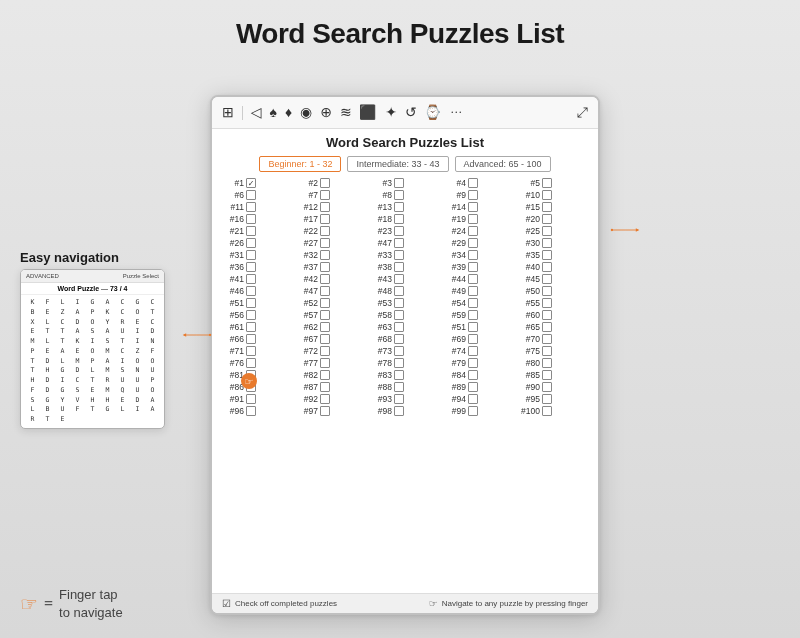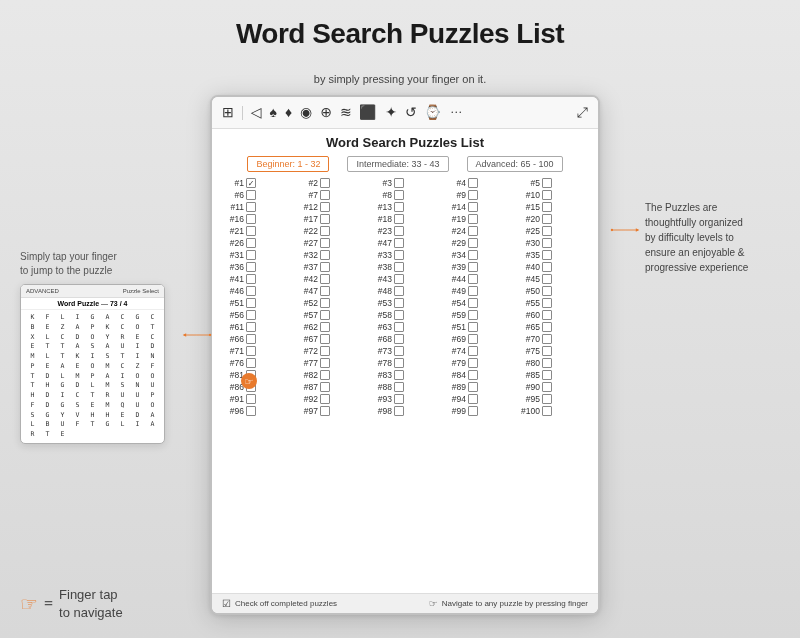--- a/index.html
+++ b/index.html
@@ -94,21 +94,21 @@
       font-weight: bold;
       color: #222;
       margin-bottom: 6px;
       font-family: Arial, sans-serif;
     }
 
     
     .difficulty-tabs {
       display: flex;
       justify-content: center;
-      gap: 18px;
+      gap: 6px;
       margin-bottom: 6px;
     }
     .diff-tab {
       font-size: 9px;
       padding: 2px 8px;
       border-radius: 2px;
       font-family: Arial, sans-serif;
       color: #555;
     }
     .diff-tab.beginner {
@@ -349,21 +349,20 @@
   </style>
 </head>
 <body>
 
 <div class="bg"></div>
 
 <div class="header">
   <h1>Word Search Puzzles List</h1>
   <p>
     <br>
-    <span>by simply pressing your finger on it.</span>
   </p>
 </div>
 
 <div class="device">
 
   <div class="toolbar">
     <span class="toolbar-icon">⊞</span>
     <span class="toolbar-sep"></span>
     <span class="toolbar-icon">◁</span>
     <span class="toolbar-icon">♠</span>
@@ -798,21 +797,21 @@
       <span>Check off completed puzzles</span>
     </div>
     <div class="footer-item">
       <span class="footer-icon">☞</span>
       <span>Navigate to any puzzle by pressing finger</span>
     </div>
   </div>
 </div>
 
 <div class="left-panel">
-  <div class="left-sublabel">Simply tap your finger<br>to jump to the puzzle</div>
+  <div class="left-label">Easy navigation</div>
 
   <div class="small-device">
     <div class="small-device-header">
       <span>ADVANCED</span>
       <span>Puzzle Select</span>
     </div>
     <div class="small-device-title">
       <span>Word Puzzle</span>
       <span style="font-weight:normal;"> — </span>
       <span>73 / 4</span>
@@ -937,27 +936,20 @@
   <svg viewBox="0 0 60 20" fill="none" xmlns="http://www.w3.org/2000/svg">
     <path d="M55 10 Q30 10 10 10" stroke="#e87a2d" stroke-width="1.5" fill="none"></path>
     <path d="M8 10 L14 7 L14 13 Z" fill="#e87a2d"></path>
     <circle cx="55" cy="10" r="2" fill="#e87a2d"></circle>
   </svg>
 </div>
 
 <div class="orange-dot"></div>
 
 <div class="right-panel">
-  <div class="right-text">
-    <span>The Puzzles are</span><br>
-    <span>thoughtfully organized</span><br>
-    <span>by difficulty levels to</span><br>
-    <span>ensure an enjoyable &amp;</span><br>
-    <span>progressive experience</span>
-  </div>
 </div>
 
 <div class="arrow-right">
   <svg viewBox="0 0 60 20" fill="none" xmlns="http://www.w3.org/2000/svg">
     <path d="M5 10 Q30 10 50 10" stroke="#e87a2d" stroke-width="1.5" fill="none"></path>
     <circle cx="5" cy="10" r="2" fill="#e87a2d"></circle>
     <path d="M52 10 L46 7 L46 13 Z" fill="#e87a2d"></path>
   </svg>
 </div>
 

